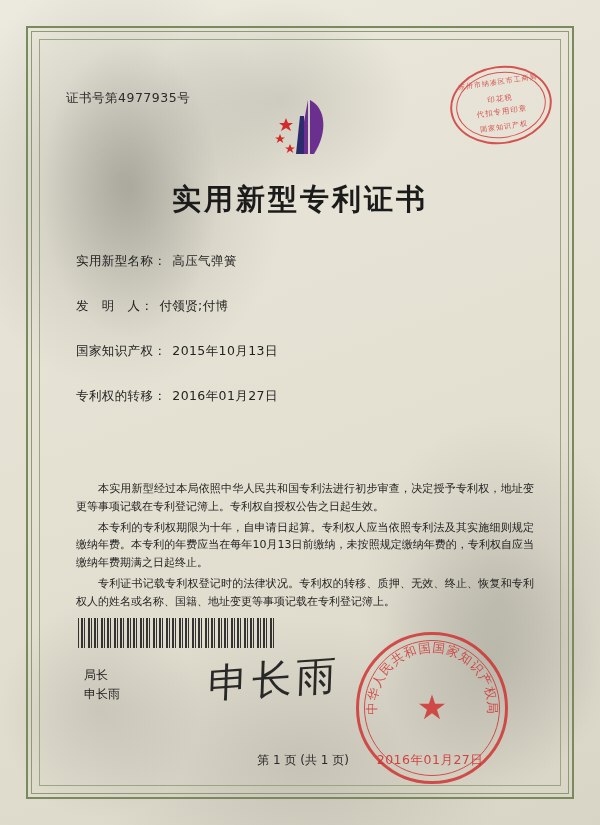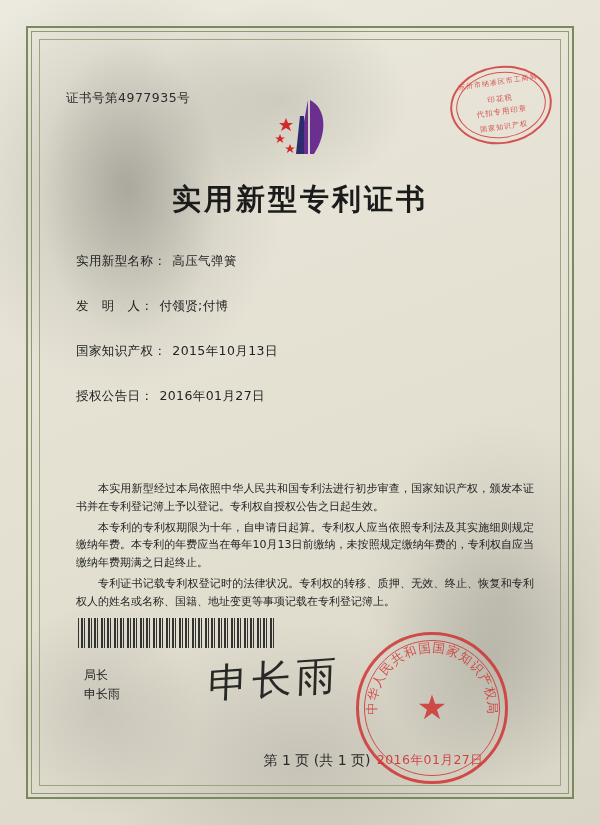--- a/index.html
+++ b/index.html
@@ -133,22 +133,22 @@
   .seal-arc{
     position:absolute;left:0;top:0;width:146px;height:146px;
   }
   .seal-arc text{fill:#d02b2b;font-size:12.5px;font-family:"DejaVu Sans",sans-serif;letter-spacing:1px;}
   .seal-date{
     position:absolute;left:300px;top:700px;width:156px;text-align:center;
     color:#d02b2b;font-size:12.5px;opacity:0.85;letter-spacing:0.5px;
   }
 
   .footer{
-    position:absolute;left:17px;top:700px;width:496px;text-align:center;
-    font-size:14px;color:#2a2a2a;
+    position:absolute;left:3px;top:700px;width:496px;text-align:center;
+    font-size:12px;color:#2a2a2a;
   }
 </style>
 </head>
 <body>
 
 <div class="page">
   <div class="blotch b1"></div>
   <div class="blotch b2"></div>
   <div class="blotch b3"></div>
   <div class="blotch b4"></div>
@@ -185,27 +185,27 @@
       </div>
       <div class="field">
         <span class="lbl">发　明　人：</span>
         <span class="val">付领贤;付博</span>
       </div>
       <div class="field">
         <span class="lbl">国家知识产权：</span>
         <span class="val">2015年10月13日</span>
       </div>
       <div class="field">
-        <span class="lbl">授权公告日：</span>
+        <span class="lbl">专利权的转移：</span>
         <span class="val">2016年01月27日</span>
       </div>
     </div>
 
     <div class="para-block">
-      <p class="para">本实用新型经过本局依照中华人民共和国专利法进行初步审查，国家知识产权，颁发本证书并在专利登记簿上予以登记。专利权自授权公告之日起生效。</p>
+      <p class="para">本实用新型经过本局依照中华人民共和国专利法进行初步审查，决定授予专利权，地址变更等事项记载在专利登记簿上。专利权自授权公告之日起生效。</p>
       <p class="para">本专利的专利权期限为十年，自申请日起算。专利权人应当依照专利法及其实施细则规定缴纳年费。本专利的年费应当在每年10月13日前缴纳，未按照规定缴纳年费的，专利权自应当缴纳年费期满之日起终止。</p>
       <p class="para">专利证书记载专利权登记时的法律状况。专利权的转移、质押、无效、终止、恢复和专利权人的姓名或名称、国籍、地址变更等事项记载在专利登记簿上。</p>
     </div>
 
     <div class="barcode"></div>
 
     <div class="director">
       <div>局长</div>
       <div>申长雨</div>
     </div>

